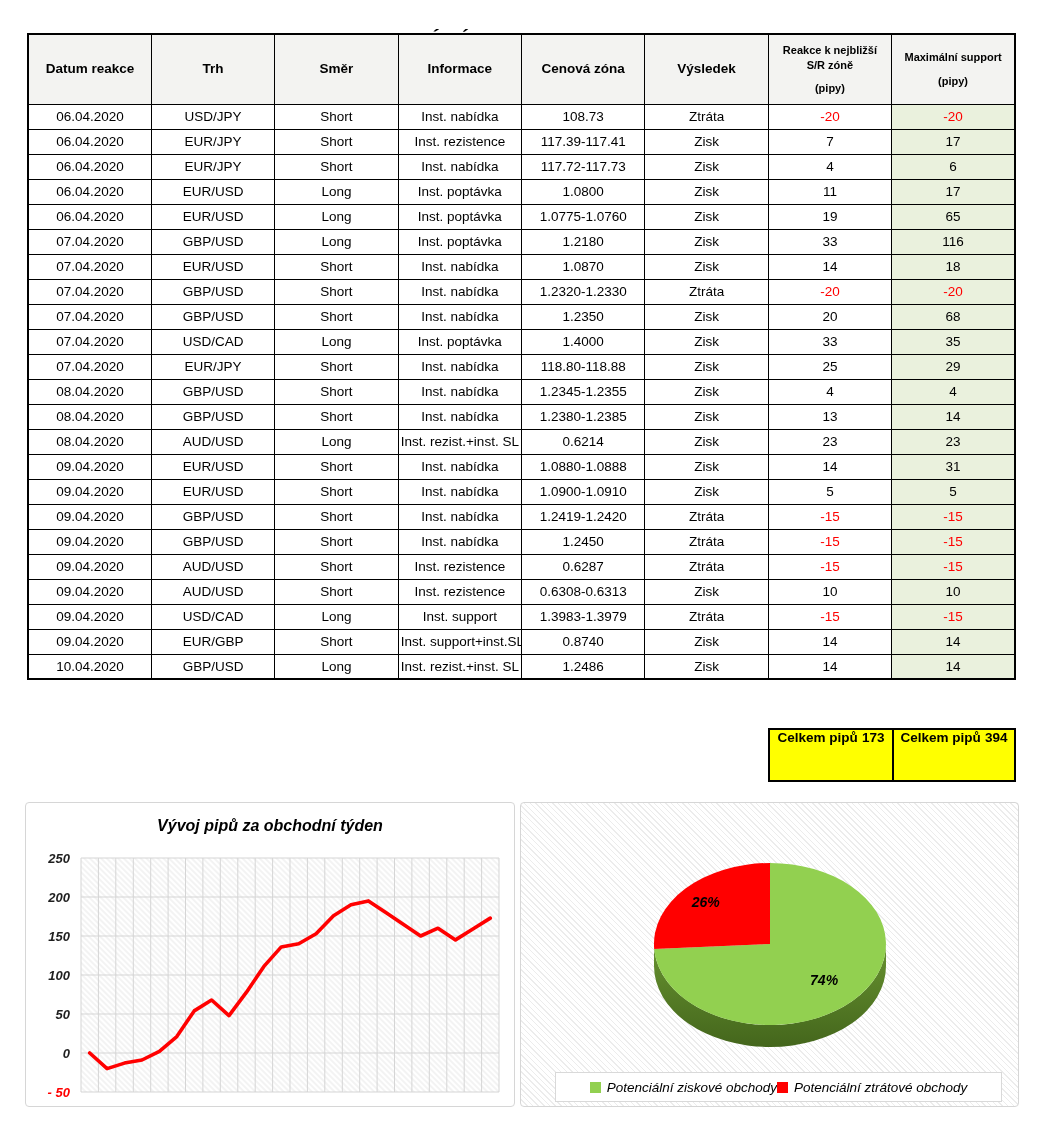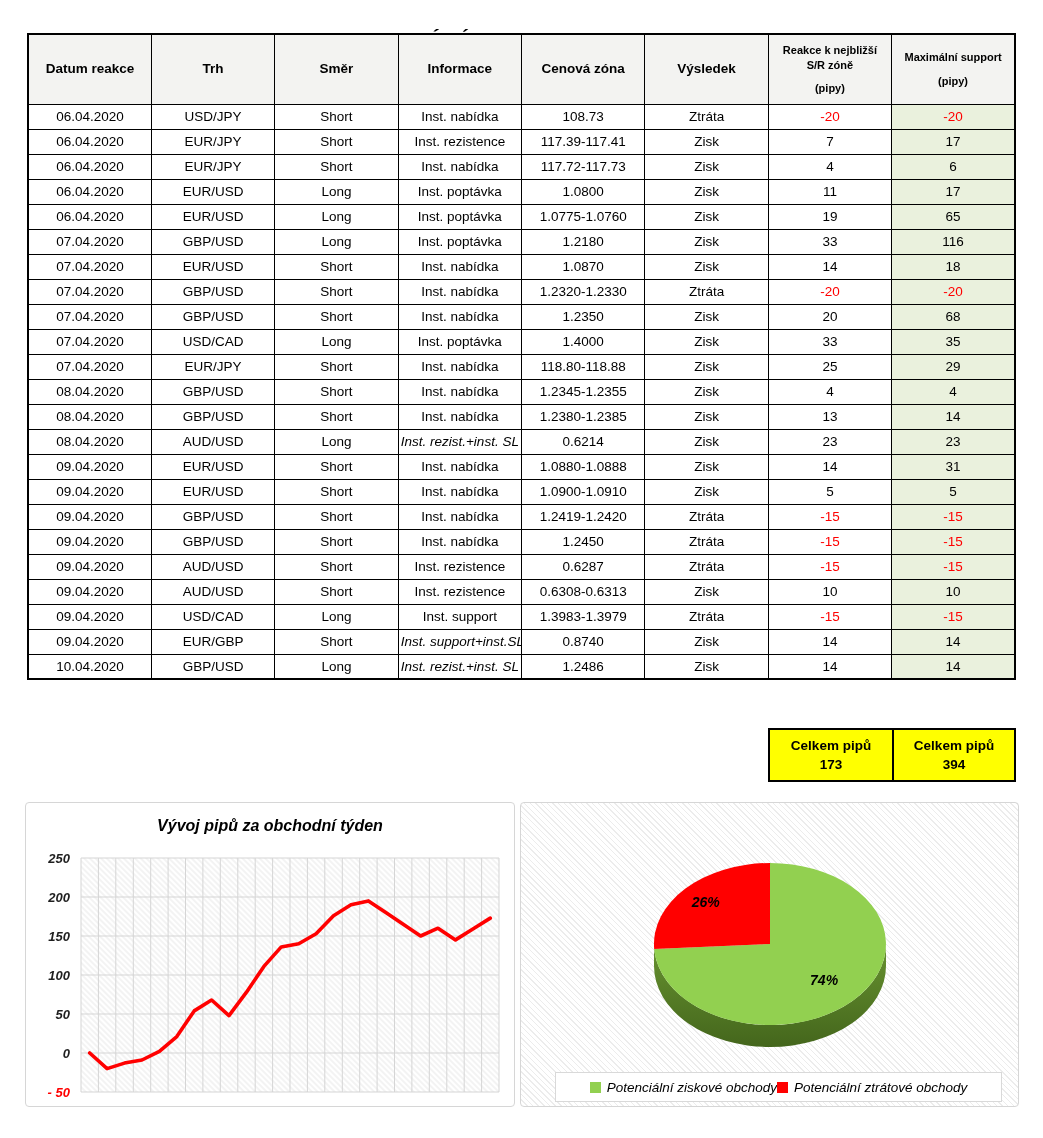--- a/index.html
+++ b/index.html
@@ -20,30 +20,30 @@
     border:1px solid #000; text-align:center; vertical-align:middle;
     overflow:hidden; white-space:nowrap;
   }
   table.trades th {
     height:70px; background:#f3f3f1; font-weight:bold; font-size:13.5px;
     white-space:normal; line-height:1.35; padding:2px 4px;
   }
   table.trades th.small-head { font-size:11px; line-height:1.3; }
   table.trades th .pipy { display:block; margin-top:9px; }
   table.trades td { height:25px; font-size:13.5px; padding:0 2px; }
-  td.small { font-size:10.5px;font-style:italic; }
+  td.small { font-size:10.5px; }
   td.maxcol { background:#eaf1dd; }
   .neg { color:#ff0000; }
   .summary {
     position:absolute; left:768px; top:728px; display:flex;
     border:2px solid #000;
   }
   .summary-box {
     width:122px; height:50px; background:#ffff00; text-align:center;
-    font-weight:bold; font-size:13.5px; display:flex; flex-direction:column;
+    font-weight:bold; font-size:13.5px; display:flex; 
     justify-content:center; gap:4px;
   }
   .summary-box + .summary-box { border-left:2px solid #000; }
   .chart-panel {
     position:absolute; top:802px; height:305px; background:#fff;
     border:1px solid #d6d6d6; border-radius:4px;font-style:italic;
   }
   #linePanel { left:25px;  width:490px; }
   #piePanel  { left:520px; width:499px;
     background-image:repeating-linear-gradient(45deg,#ececec 0,#ececec 1px,transparent 1px,transparent 4px);

